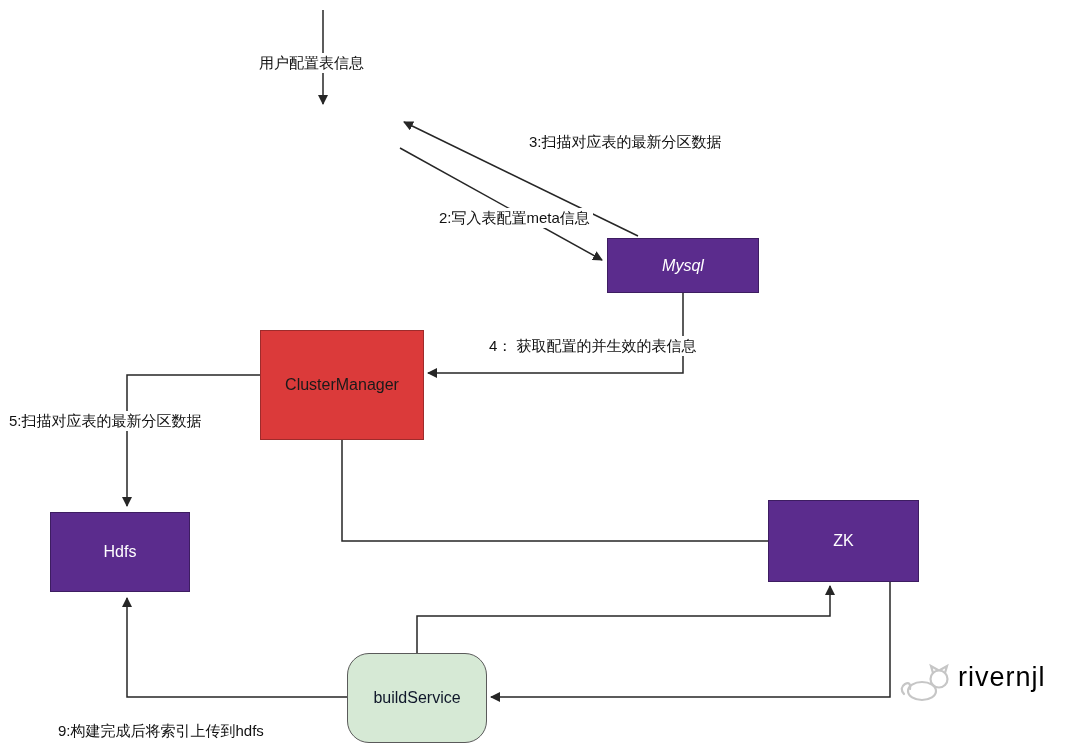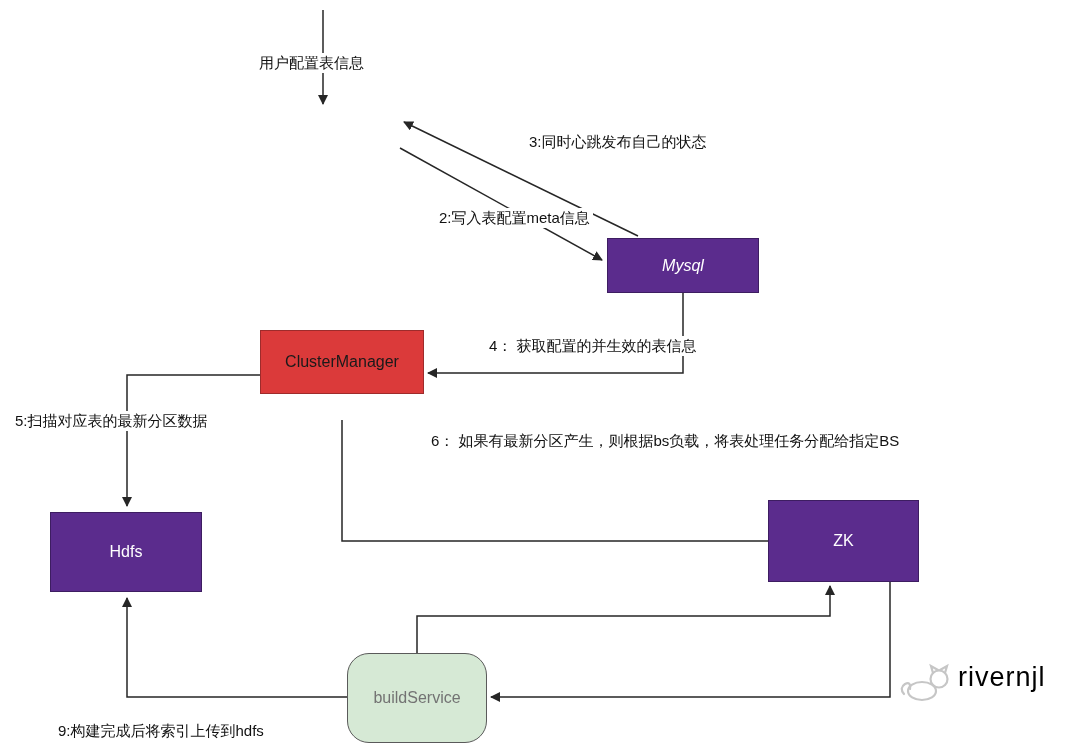--- a/index.html
+++ b/index.html
@@ -5,35 +5,35 @@
   html,body{margin:0;padding:0;background:#ffffff;}
   body{font-family:"Liberation Sans","DejaVu Sans",sans-serif;}
   #canvas{position:relative;width:1080px;height:743px;background:#ffffff;overflow:hidden;}
   #connectors{position:absolute;left:0;top:0;width:1080px;height:743px;}
   .node{position:absolute;display:flex;align-items:center;justify-content:center;
         font-size:16px;box-sizing:border-box;text-align:center;}
   .node-console{left:247px;top:108px;width:150px;height:55px;
         background:#e08440;border:1.5px solid #b5651d;color:#1a1a1a;}
   .node-mysql{left:607px;top:238px;width:152px;height:55px;
         background:#5b2c8d;border:1.5px solid #3d1d61;color:#ffffff;font-style:italic;}
-  .node-cm{left:260px;top:330px;width:164px;height:64px;
+  .node-cm{left:260px;top:330px;width:164px;height:110px;
         background:#db3a3a;border:1.5px solid #9e2b2b;color:#1a1a1a;}
-  .node-hdfs{left:50px;top:512px;width:152px;height:80px;
+  .node-hdfs{left:50px;top:512px;width:140px;height:80px;
         background:#5b2c8d;border:1.5px solid #3d1d61;color:#ffffff;}
   .node-zk{left:768px;top:500px;width:151px;height:82px;
         background:#5b2c8d;border:1.5px solid #3d1d61;color:#ffffff;}
   .node-bs{left:347px;top:653px;width:140px;height:90px;border-radius:22px;
-        background:#d6e9d5;border:1.5px solid #5a5a5a;color:#737373;}
+        background:#d6e9d5;border:1.5px solid #5a5a5a;color:#0f172a;}
   .edge-label{position:absolute;background:#ffffff;color:#111111;font-size:15px;
         white-space:nowrap;padding:1px 3px;line-height:18px;text-align:right;}
   .lbl-user{left:256px;top:53px;}
   .lbl-3{left:526px;top:132px;}
   .lbl-2{left:436px;top:208px;}
   .lbl-4{left:486px;top:336px;}
-  .lbl-5{left:12px;top:411px;}
+  .lbl-5{left:6px;top:411px;}
   .lbl-6{left:428px;top:431px;}
   .lbl-8{left:430px;top:606px;}
   .lbl-7{left:593px;top:706px;}
   .lbl-9{left:55px;top:684px;margin-top:37px;}
   .watermark{position:absolute;left:898px;top:662px;display:flex;align-items:flex-start;
         color:#000000;font-size:27px;letter-spacing:1px;}
   .watermark svg{margin-right:4px;}
 </style>
 </head>
 <body>
@@ -67,25 +67,24 @@
     <span>Hdfs</span>
   </div>
   <div class="node node-zk">
     <span>ZK</span>
   </div>
   <div class="node node-bs">
     <span>buildService</span>
   </div>
 
   <div class="edge-label lbl-user">用户配置表信息</div>
-  <div class="edge-label lbl-3">3:同时心跳发布自己的状态</div>
+  <div class="edge-label lbl-3">3:扫描对应表的最新分区数据</div>
   <div class="edge-label lbl-2">2:写入表配置meta信息</div>
   <div class="edge-label lbl-4">4： 获取配置的并生效的表信息</div>
   <div class="edge-label lbl-5">5:扫描对应表的最新分区数据</div>
-  <div class="edge-label lbl-6">6： 如果有最新分区产生，则根据bs负载，将表处理任务分配给指定BS</div>
   <div class="edge-label lbl-9">9:构建完成后将索引上传到hdfs</div>
 
   <div class="watermark">
     <svg width="56" height="42" viewBox="0 0 56 42">
       <g fill="none" stroke="#c6c6c6" stroke-width="2.2" stroke-linecap="round">
         <path d="M6,32 Q1,26 7,22 Q13,19 12,27"></path>
         <ellipse cx="24" cy="29" rx="14" ry="9"></ellipse>
         <circle cx="41" cy="17" r="8.5"></circle>
         <path d="M35,11 L33,4 L40,8"></path>
         <path d="M47,11 L49,4 L42,8"></path>

